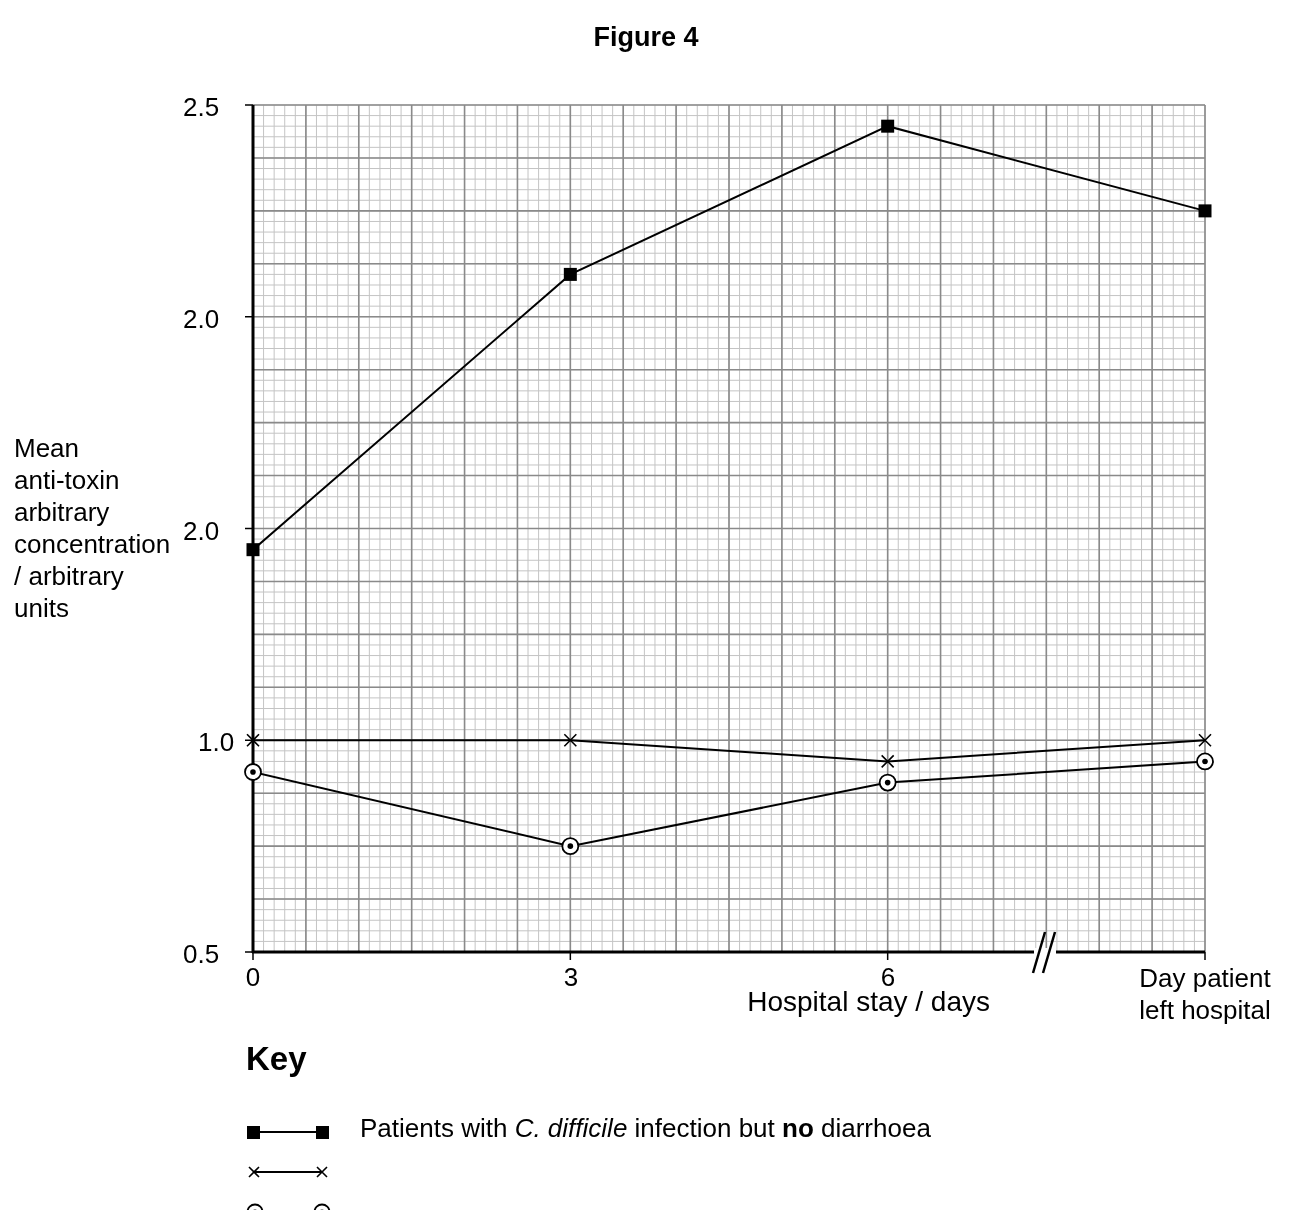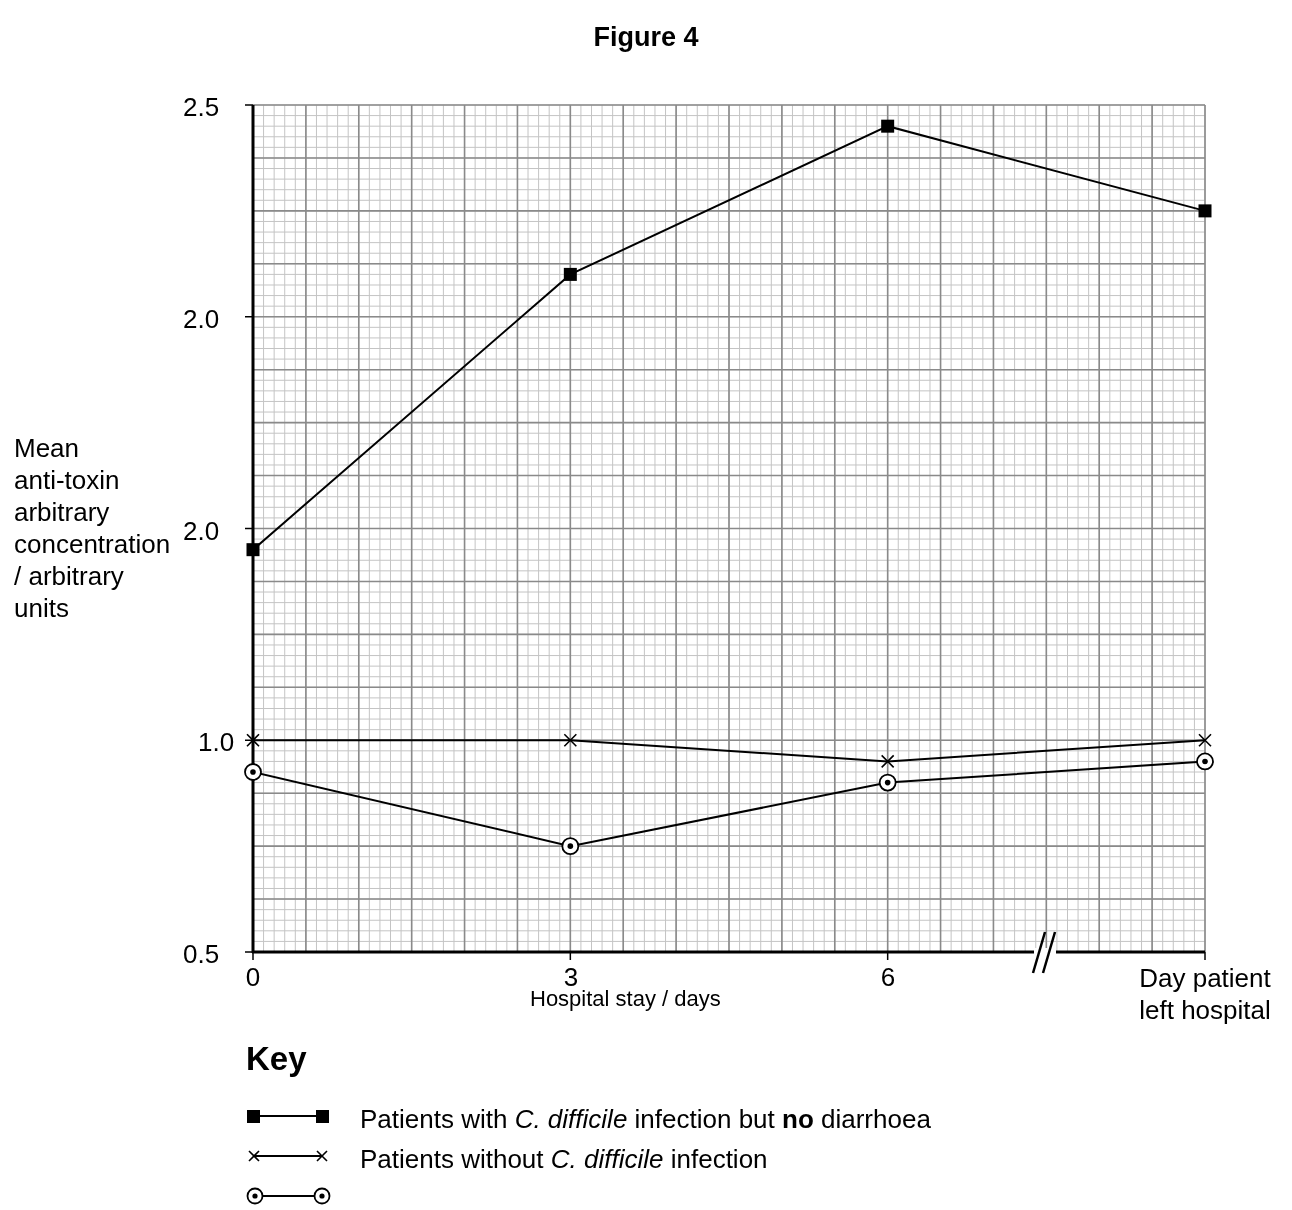--- a/index.html
+++ b/index.html
@@ -5,26 +5,26 @@
     html, body { margin: 0; padding: 0; background: #ffffff; }
     body { width: 1292px; height: 1210px; position: relative; overflow: hidden;
            font-family: "Liberation Sans", sans-serif; color: #000; }
     #fig-title { position: absolute; top: 22px; left: 0; width: 1292px; text-align: center;
                  font-weight: bold; font-size: 27px; }
     #ylabel { position: absolute; left: 14px; top: 432px; font-size: 26px; line-height: 32px; }
     #ylabel div { white-space: nowrap; }
     #chart-svg { position: absolute; left: 0; top: 0; }
     .ytick { position: absolute; font-size: 26px; width: 60px; }
     .xtick { position: absolute; font-size: 26px; text-align: center; width: 60px; }
-    #xlabel { position: absolute; top: 986px; left: 530px; width: 460px; text-align: left; font-size: 22px; }
+    #xlabel { position: absolute; top: 986px; left: 530px; width: 460px; text-align: right; font-size: 28px; }
     #xlast { position: absolute; top: 962px; left: 1110px; width: 190px; text-align: center;
              font-size: 26px; line-height: 32px; }
     #key { position: absolute; left: 246px; top: 1040px; }
     #key-title { font-weight: bold; font-size: 33px; margin-bottom: 26px; }
-    .key-row { display: flex; align-items: flex-start; height: 40px; font-size: 26px; }
+    .key-row { display: flex; align-items: flex-end; height: 40px; font-size: 26px; }
     .key-sym { width: 114px; height: 24px; }
     .key-text i { font-style: italic; }
     .key-text b { font-weight: bold; }
   </style>
 </head>
 <body>
 
 <div id="fig-title">Figure 4</div>
 
 <div id="ylabel">
@@ -313,21 +313,20 @@
       <rect x="70" y="6" width="13" height="13" fill="#000"></rect>
     </svg>
     <span class="key-text"><span>Patients with </span><i>C. difficile</i><span> infection but </span><b>no</b><span> diarrhoea</span></span>
   </div>
   <div class="key-row">
     <svg class="key-sym" width="114" height="24">
       <line x1="8" y1="12" x2="76" y2="12" stroke="#000" stroke-width="2"></line>
       <path d="M3 7 L13 17 M13 7 L3 17" stroke="#000" stroke-width="1.6"></path>
       <path d="M71 7 L81 17 M81 7 L71 17" stroke="#000" stroke-width="1.6"></path>
     </svg>
-    <span class="key-text"><span>Patients without </span><i>C. difficile</i><span> infection</span></span>
   </div>
   <div class="key-row">
     <svg class="key-sym" width="114" height="24">
       <line x1="16" y1="12" x2="68" y2="12" stroke="#000" stroke-width="2"></line>
       <circle cx="9" cy="12" r="7.5" fill="#fff" stroke="#000" stroke-width="1.8"></circle>
       <circle cx="9" cy="12" r="2.6" fill="#000"></circle>
       <circle cx="76" cy="12" r="7.5" fill="#fff" stroke="#000" stroke-width="1.8"></circle>
       <circle cx="76" cy="12" r="2.6" fill="#000"></circle>
     </svg>
   </div>

